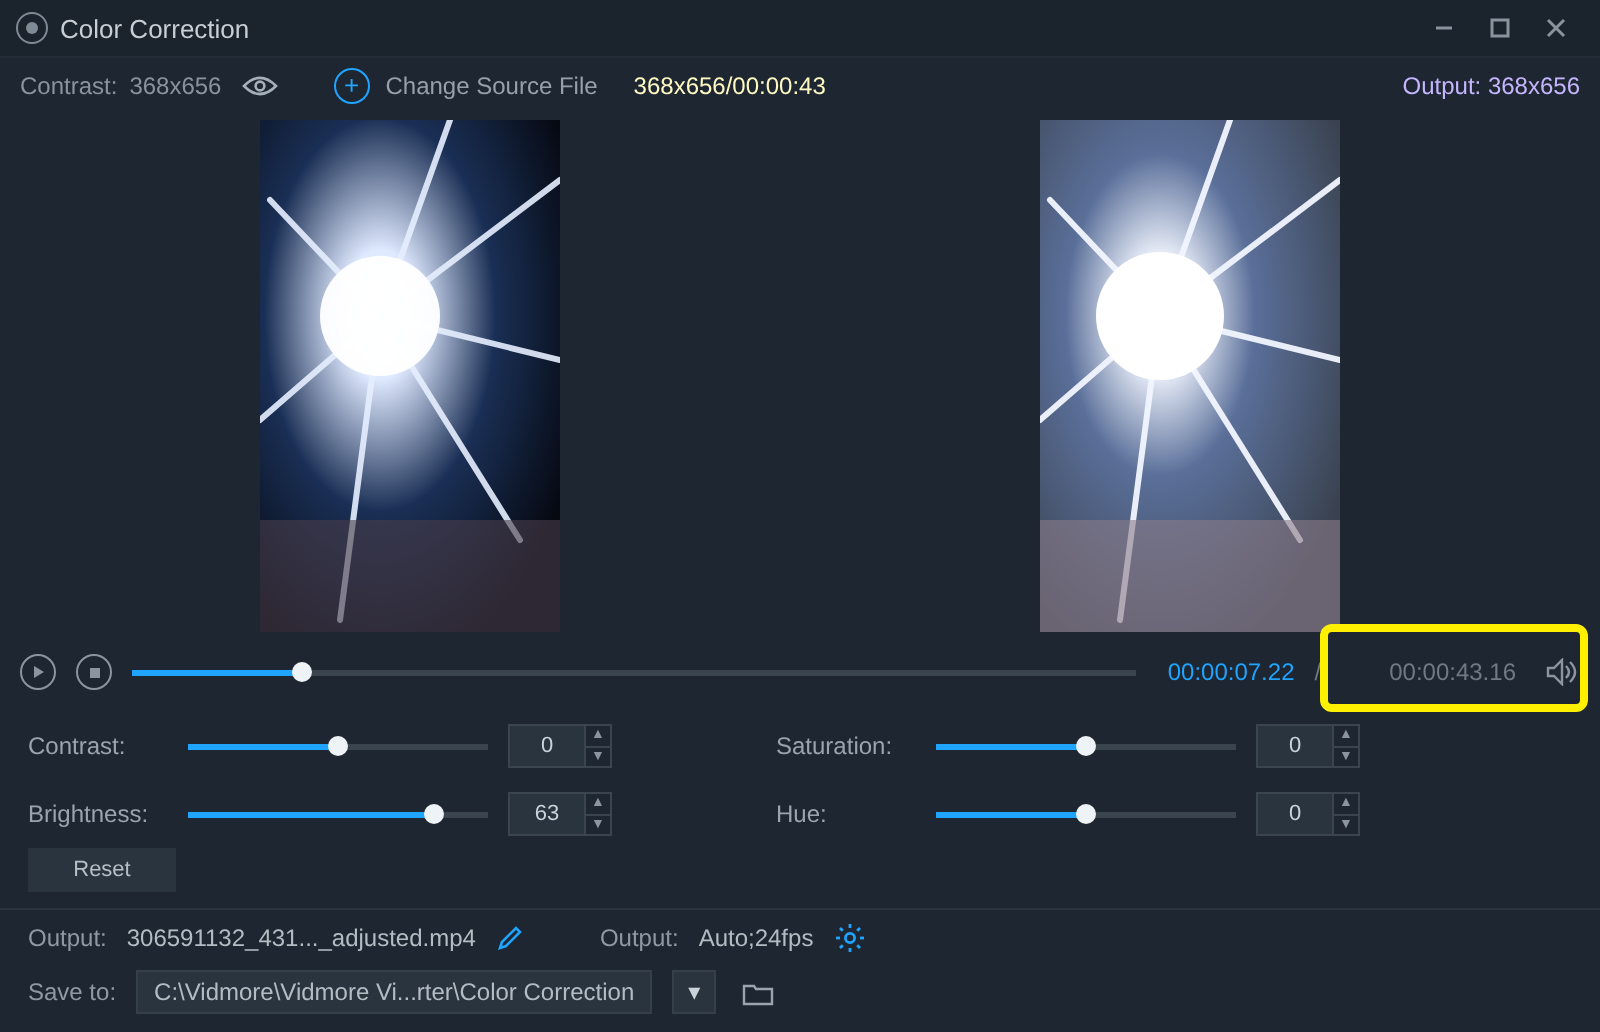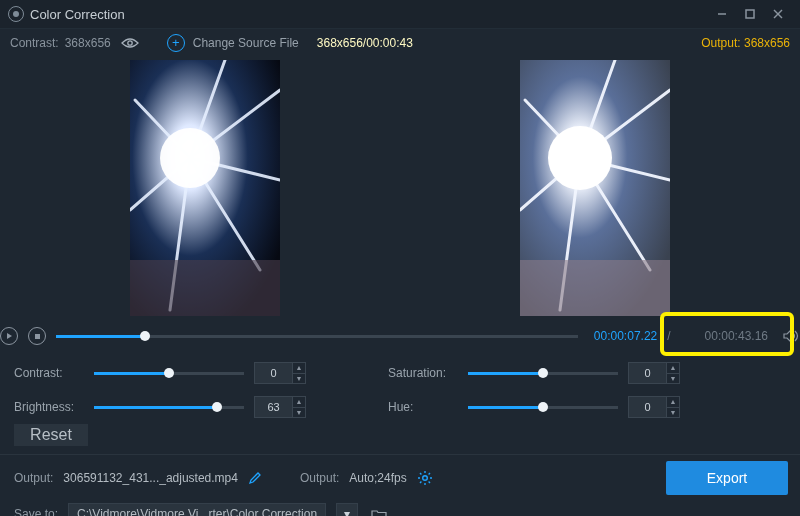--- a/index.html
+++ b/index.html
@@ -16,29 +16,29 @@
   .winbtn svg { stroke: currentColor; stroke-width: 1.5; fill: none; }
 
   
   .infobar { height: 28px; display: flex; align-items: center; padding: 0 10px; background: #1e2731; font-size: 12px; color: #89939d; border-top: 1px solid #222d37; }
   .infobar .orig-label { margin-right: 6px; }
   .infobar .eye-icon { width: 22px; color: #a6b0ba; display: flex; justify-content: center; margin-left: 8px; }
   .infobar .change-src { display: flex; align-items: center; margin-left: 26px; color: #96a0aa; cursor: pointer; }
   .infobar .plus-circle { width: 18px; height: 18px; border: 1.5px solid #1fa4ff; border-radius: 50%; display: flex; align-items: center; justify-content: center; color: #1fa4ff; margin-right: 8px; font-size: 13px; line-height: 1; }
   .infobar .filemeta { margin-left: 30px; color: #8a949e; }
   .infobar .filedim { margin-left: 18px; color: #fef9c3; }
-  .infobar .out-label { margin-left: auto; color: #eab308; }
+  .infobar .out-label { margin-left: auto; color: #c4b5fd; }
 
   
   .previews { height: 266px; display: flex; justify-content: center; gap: 240px; padding-top: 4px; background: #1e2731; }
   .preview { width: 150px; height: 256px; position: relative; overflow: hidden; }
   .preview svg { width: 100%; height: 100%; display: block; }
 
   
-  .transport { height: 28px; display: flex; align-items: center; padding: 0 0; gap: 10px; justify-content: space-between; }
+  .transport { height: 28px; display: flex; align-items: center; padding: 0 10px; gap: 10px; justify-content: space-between; }
   .tbtn { width: 18px; height: 18px; border: 1.3px solid #8b95a0; border-radius: 50%; display: flex; align-items: center; justify-content: center; cursor: pointer; }
   .tbtn.play::before { content: ""; border-left: 5px solid #8b95a0; border-top: 3px solid transparent; border-bottom: 3px solid transparent; margin-left: 1px; }
   .tbtn.stop::before { content: ""; width: 5px; height: 5px; background: #8b95a0; }
   .scrub { flex: 1; position: relative; height: 14px; display: flex; align-items: center; }
   .scrub .track { height: 3px; width: 100%; background: #3a4550; position: relative; }
   .scrub .fill  { position: absolute; left: 0; top: 0; height: 3px; background: #1fa4ff; }
   .scrub .knob  { position: absolute; top: 50%; transform: translate(-50%,-50%); width: 10px; height: 10px; border-radius: 50%; background: #eef3f7; }
   .time-cur  { color: #1fa4ff; margin-left: 6px; }
   .time-sep  { color: #6f7a85; }
   .time-tot  { color: #6f7a85; margin-right: 4px; margin-left: 24px; }
@@ -51,21 +51,21 @@
   .slider .track { width: 100%; height: 3px; background: #3a4550; position: relative; }
   .slider .fill  { position: absolute; left: 0; top: 0; height: 3px; background: #1fa4ff; }
   .slider .knob  { position: absolute; top: 50%; transform: translate(-50%,-50%); width: 10px; height: 10px; border-radius: 50%; background: #eef3f7; }
   .spin { display: flex; align-items: stretch; height: 22px; }
   .spin input { width: 38px; background: #2a343e; border: 1px solid #3a4550; color: #cbd3da; font-size: 11px; text-align: center; outline: none; border-right: none; }
   .spin .arrows { width: 14px; display: flex; flex-direction: column; border: 1px solid #3a4550; }
   .spin .arrows div { flex: 1; display: flex; align-items: center; justify-content: center; font-size: 7px; color: #8b95a0; cursor: pointer; }
   .spin .arrows div:first-child { border-bottom: 1px solid #3a4550; }
 
   .reset-row { padding: 0 14px 8px 14px; }
-  .reset-btn { width: 74px; height: 22px; background: #2a343e; color: #b7bfc6; font-size: 16px; display: flex; align-items: center; justify-content: center; cursor: pointer; }
+  .reset-btn { width: 74px; height: 22px; background: #2a343e; color: #b7bfc6; font-size: 11px; display: flex; align-items: center; justify-content: center; cursor: pointer; }
 
   
   .footer { border-top: 1px solid #2a343e; padding: 6px 10px 6px 14px; display: flex; flex-direction: column; gap: 8px; }
   .frow { display: flex; align-items: center; gap: 10px; font-size: 12px; color: #8f99a3; }
   .fval { background: transparent; color: #b4bcc3; }
   .pencil, .gear, .folder, .caret { color: #1fa4ff; cursor: pointer; display: inline-flex; align-items: center; }
   .gear { color: #1fa4ff; }
   .save-path { height: 22px; background: #2a343e; border: 1px solid #343f4a; padding: 0 8px; display: flex; align-items: center; min-width: 230px; color: #b4bcc3; }
   .caret-box { width: 22px; height: 22px; background: #2a343e; border: 1px solid #343f4a; display: flex; align-items: center; justify-content: center; color: #cbd3da; }
   .folder-ic { width: 22px; height: 22px; display: flex; align-items: center; justify-content: center; color: #9aa4ad; }
@@ -280,23 +280,20 @@
               <line x1="8" y1="13" x2="8" y2="15"></line>
               <line x1="1" y1="8" x2="3" y2="8"></line>
               <line x1="13" y1="8" x2="15" y2="8"></line>
               <line x1="3" y1="3" x2="4.4" y2="4.4"></line>
               <line x1="11.6" y1="11.6" x2="13" y2="13"></line>
               <line x1="3" y1="13" x2="4.4" y2="11.6"></line>
               <line x1="11.6" y1="4.4" x2="13" y2="3"></line>
             </g>
           </svg>
       </span>
-      <div class="export-wrap">
-        <div class="export-btn">Export</div>
-      </div>
     </div>
     <div class="frow">
       <span>Save to:</span>
       <div class="save-path">C:\Vidmore\Vidmore Vi...rter\Color Correction</div>
       <div class="caret-box">▾</div>
       <div class="folder-ic">
         <svg width="16" height="13" viewBox="0 0 16 13">
             <path d="M1 3h5l1 1.5h8v7.5H1z" fill="none" stroke="currentColor" stroke-width="1.2"></path>
           </svg>
       </div>

